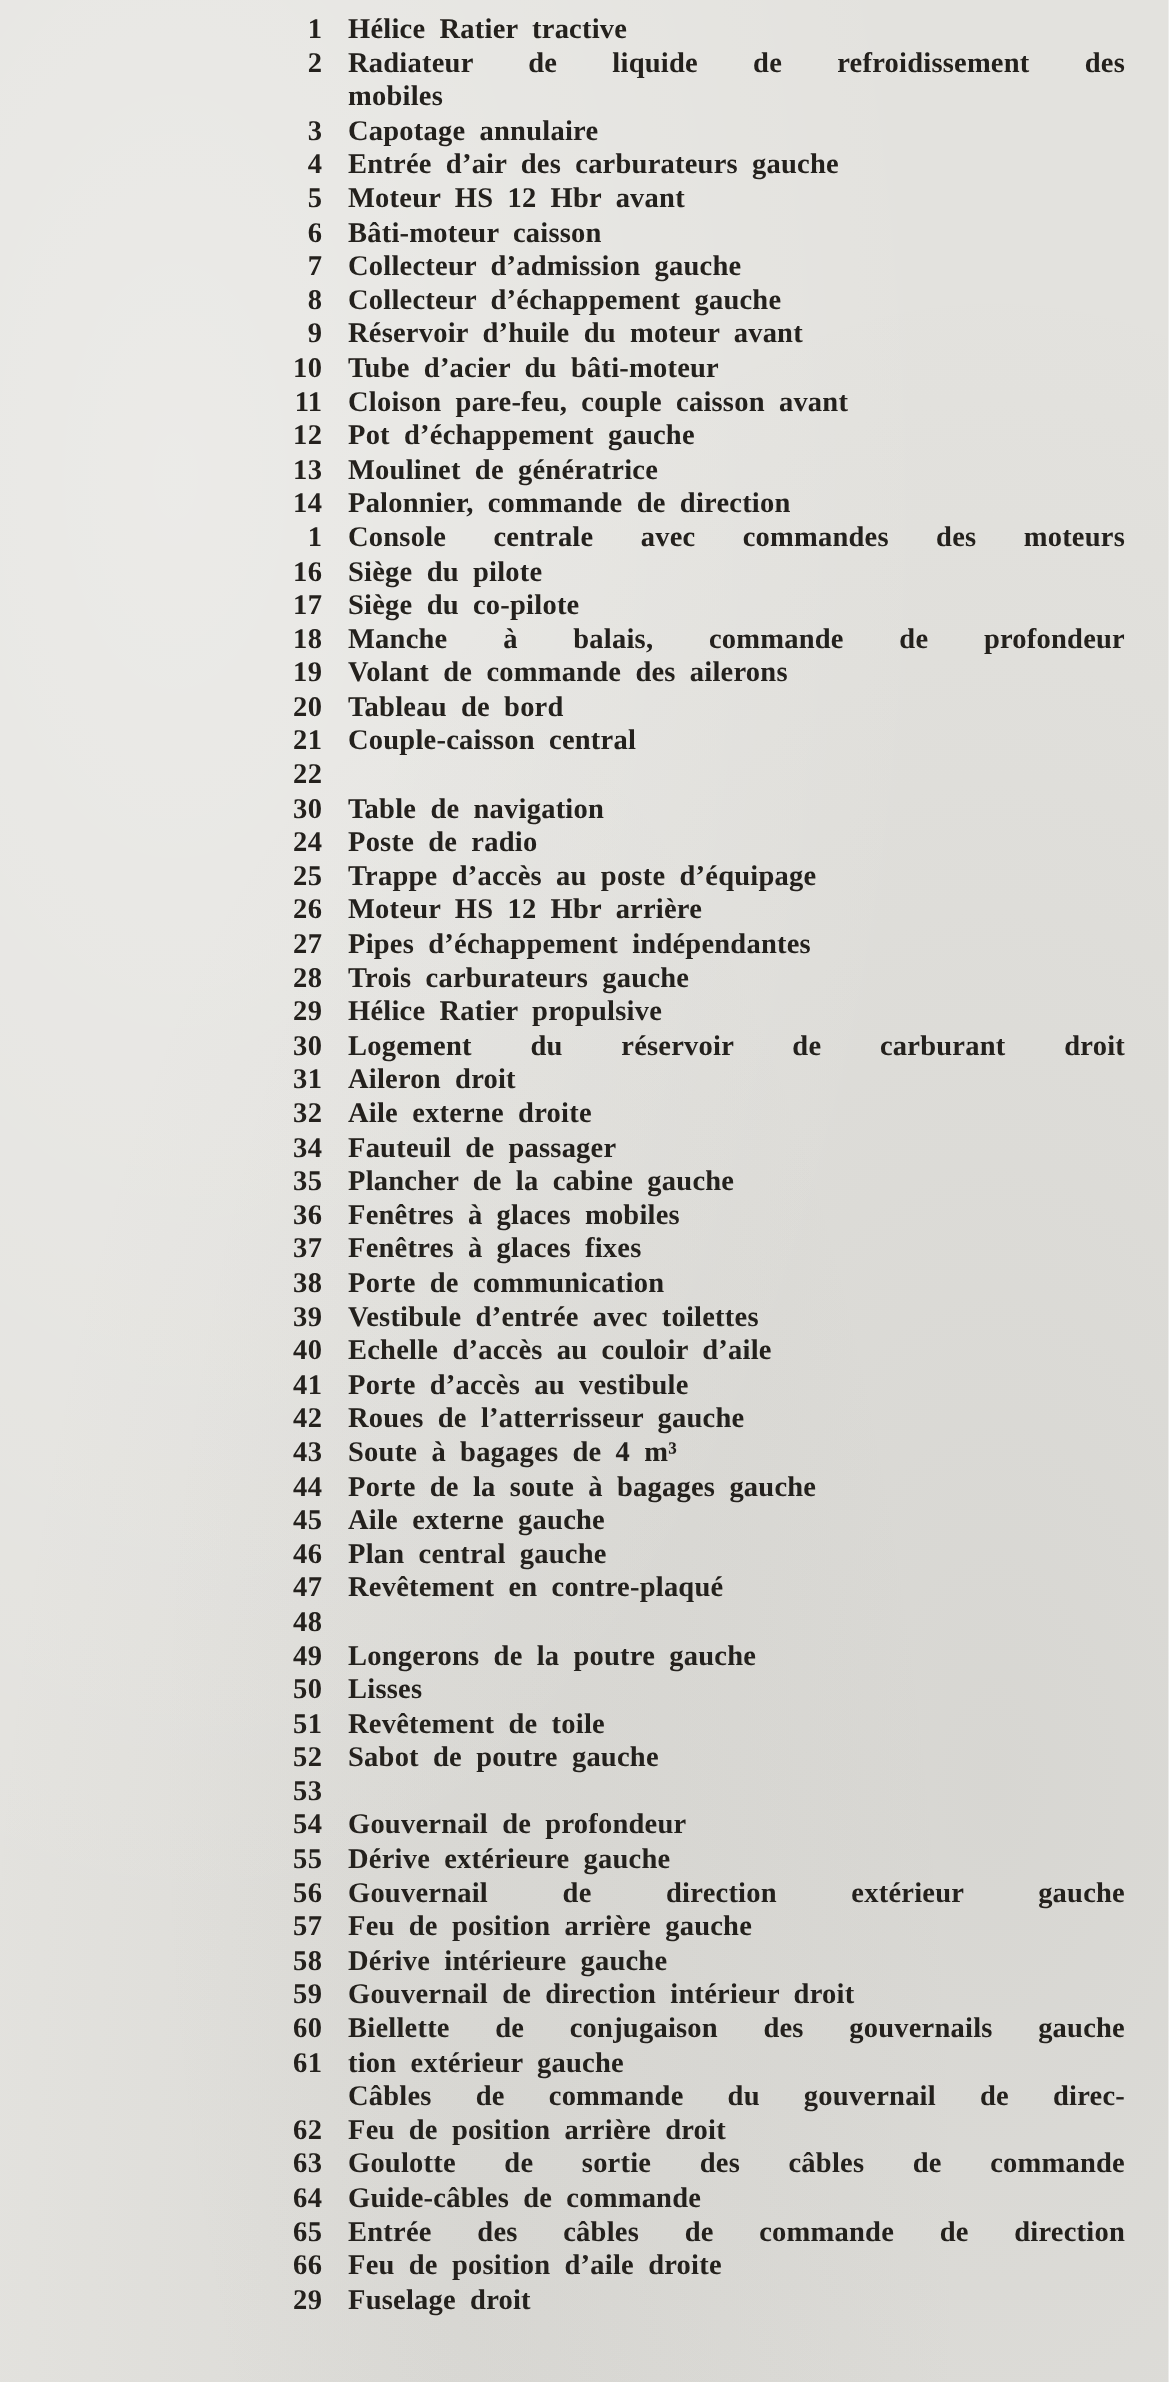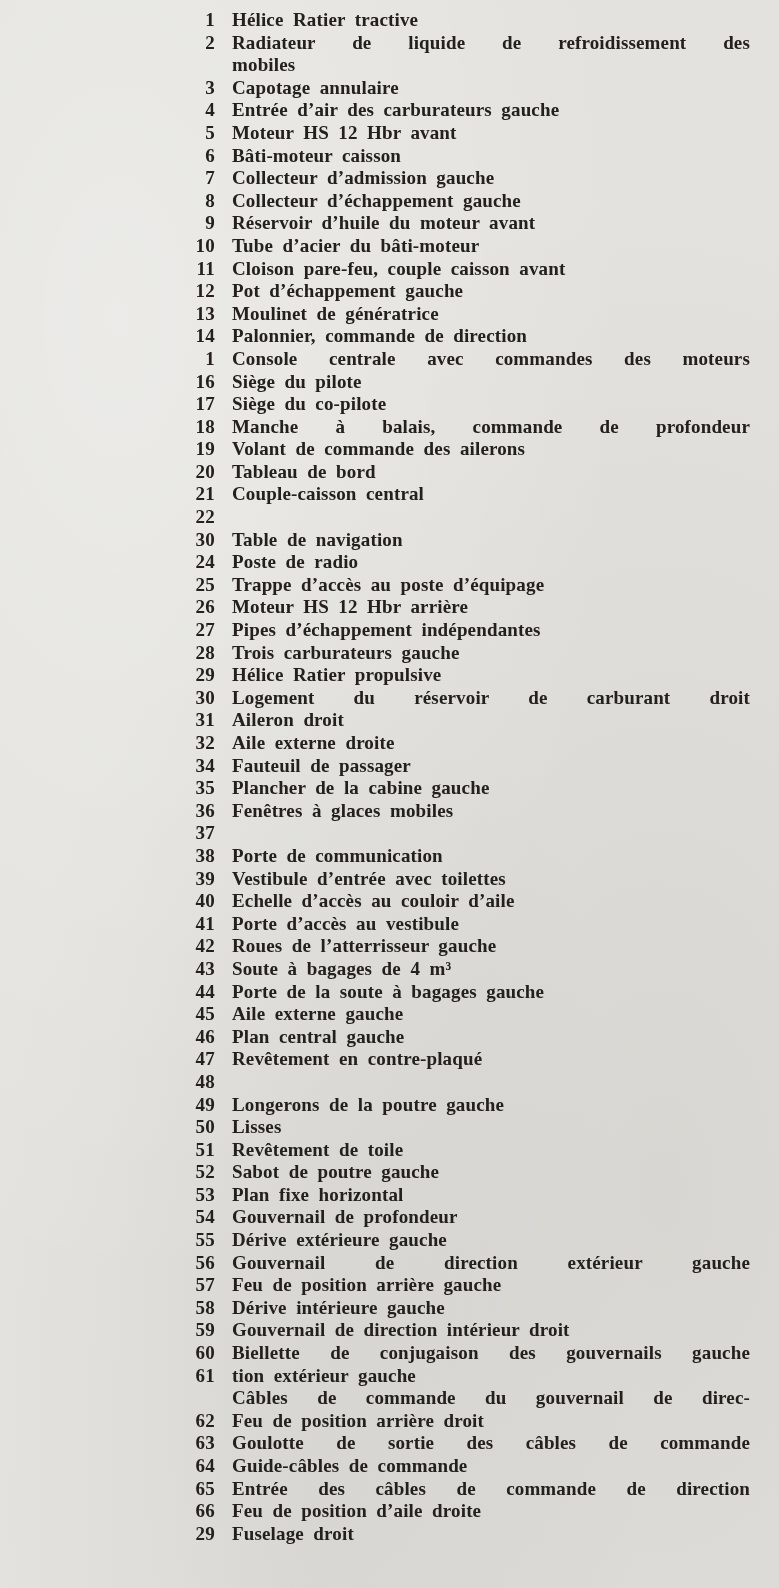--- a/index.html
+++ b/index.html
@@ -288,20 +288,23 @@
 
   <div class="row">
     <span class="num">36</span>
     <span class="txt">
           <div class="line">Fenêtres à glaces mobiles</div>
         </span>
   </div>
 
   <div class="row">
     <span class="num">37</span>
+    <span class="txt">
+          <div class="line">Fenêtres à glaces fixes</div>
+        </span>
   </div>
 
   <div class="row">
     <span class="num">38</span>
     <span class="txt">
           <div class="line">Porte de communication</div>
         </span>
   </div>
 
   <div class="row">
@@ -394,23 +397,20 @@
 
   <div class="row">
     <span class="num">52</span>
     <span class="txt">
           <div class="line">Sabot de poutre gauche</div>
         </span>
   </div>
 
   <div class="row">
     <span class="num">53</span>
-    <span class="txt">
-          <div class="line">Plan fixe horizontal</div>
-        </span>
   </div>
 
   <div class="row">
     <span class="num">54</span>
     <span class="txt">
           <div class="line">Gouvernail de profondeur</div>
         </span>
   </div>
 
   <div class="row">

